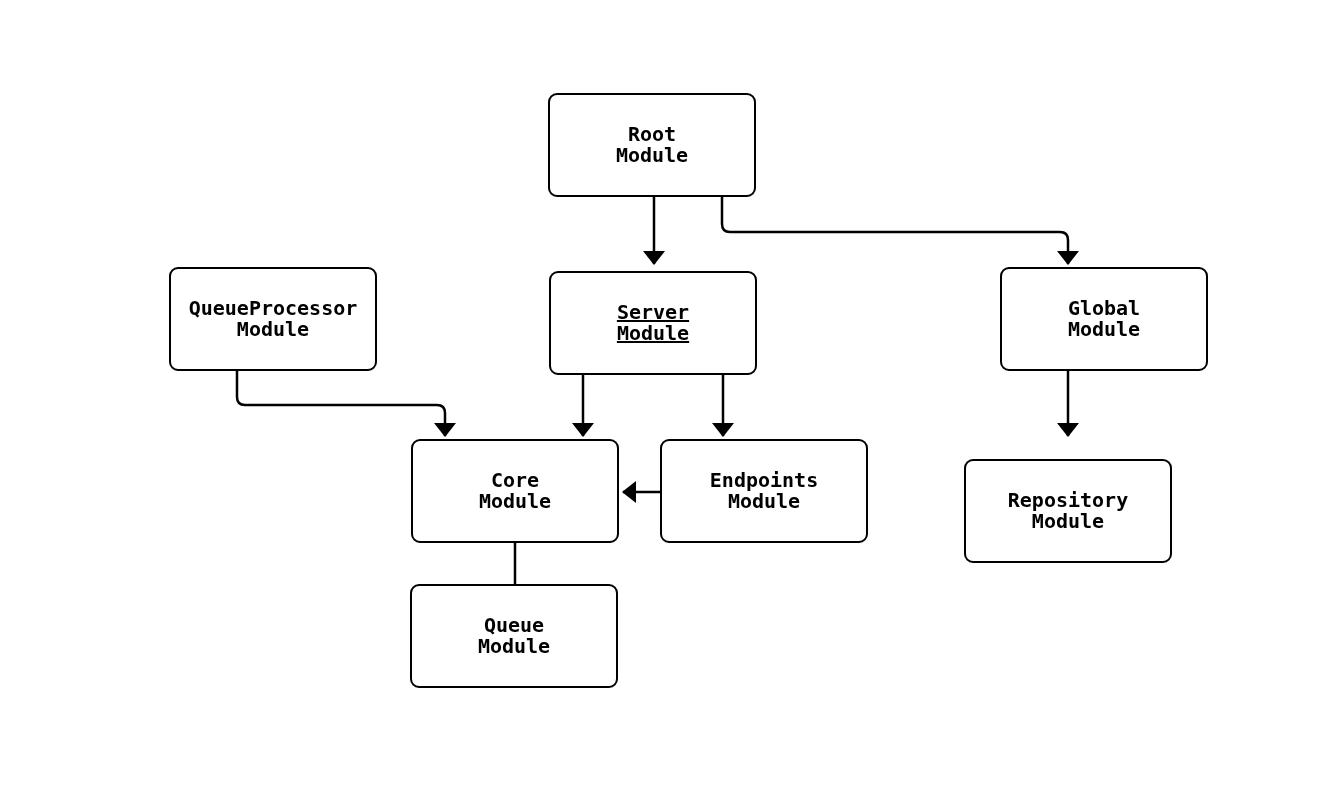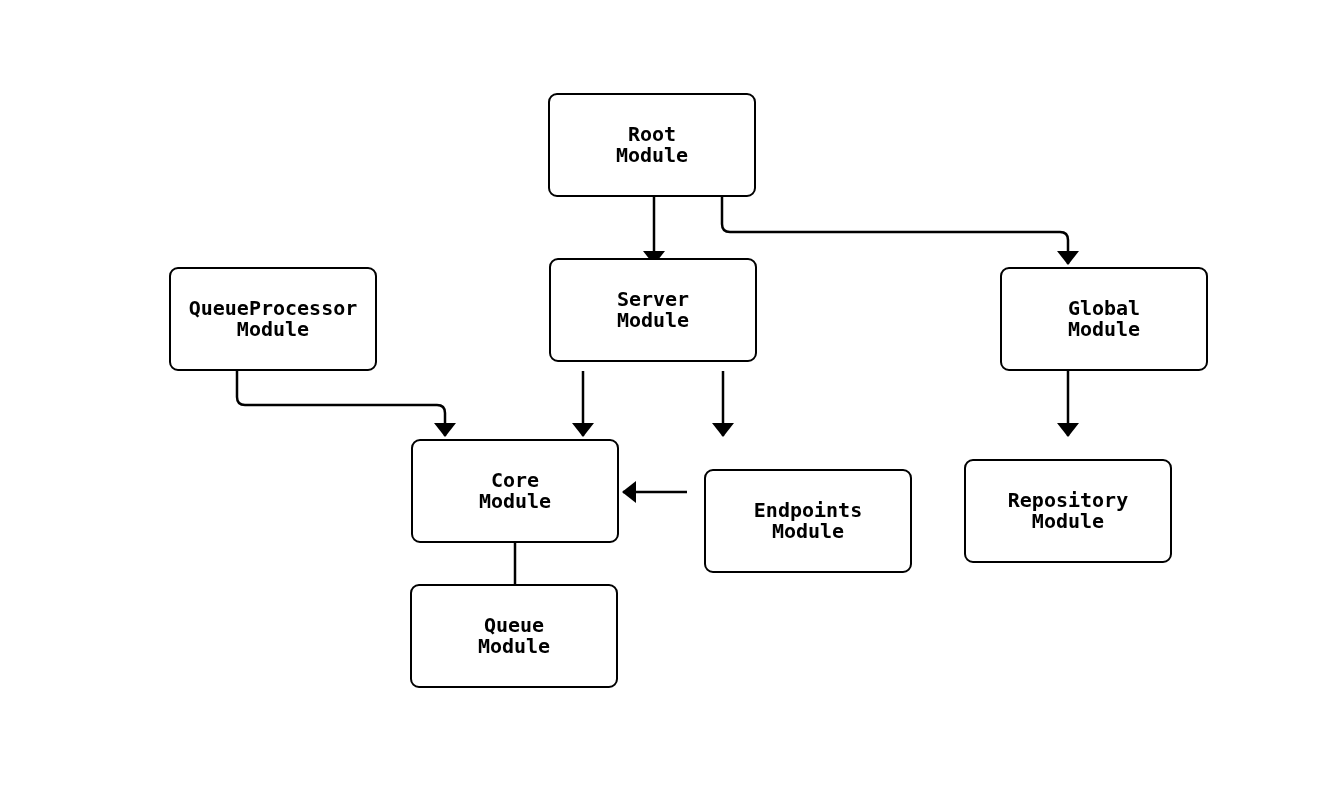--- a/index.html
+++ b/index.html
@@ -85,42 +85,42 @@
     </div>
   </div>
 
   <div class="node" style="left:133px; top:267px;margin-left:36px;">
     <div class="node-label">
       <span>QueueProcessor</span><br>
       <span>Module</span>
     </div>
   </div>
 
-  <div class="node" style="left:549px; top:258px;">
+  <div class="node" style="left:549px; top:271px;text-decoration:underline;">
     <div class="node-label">
       <span>Server</span><br>
       <span>Module</span>
     </div>
   </div>
 
   <div class="node" style="left:1000px; top:267px;">
     <div class="node-label">
       <span>Global</span><br>
       <span>Module</span>
     </div>
   </div>
 
   <div class="node" style="left:411px; top:439px;justify-content:center;">
     <div class="node-label">
       <span>Core</span><br>
       <span>Module</span>
     </div>
   </div>
 
-  <div class="node" style="left:704px; top:439px;margin-top:30px;">
+  <div class="node" style="left:660px; top:439px;">
     <div class="node-label">
       <span>Endpoints</span><br>
       <span>Module</span>
     </div>
   </div>
 
   <div class="node" style="left:964px; top:439px;margin-top:20px;">
     <div class="node-label">
       <span>Repository</span><br>
       <span>Module</span>

